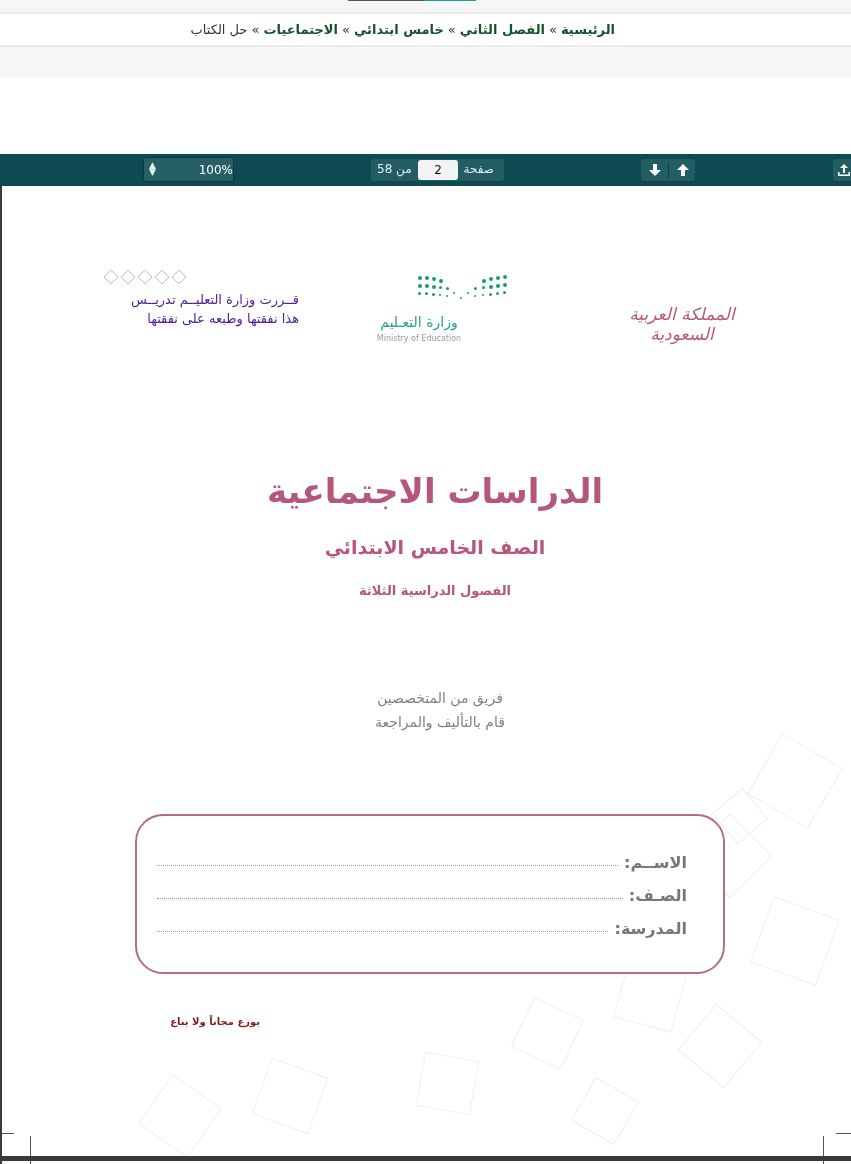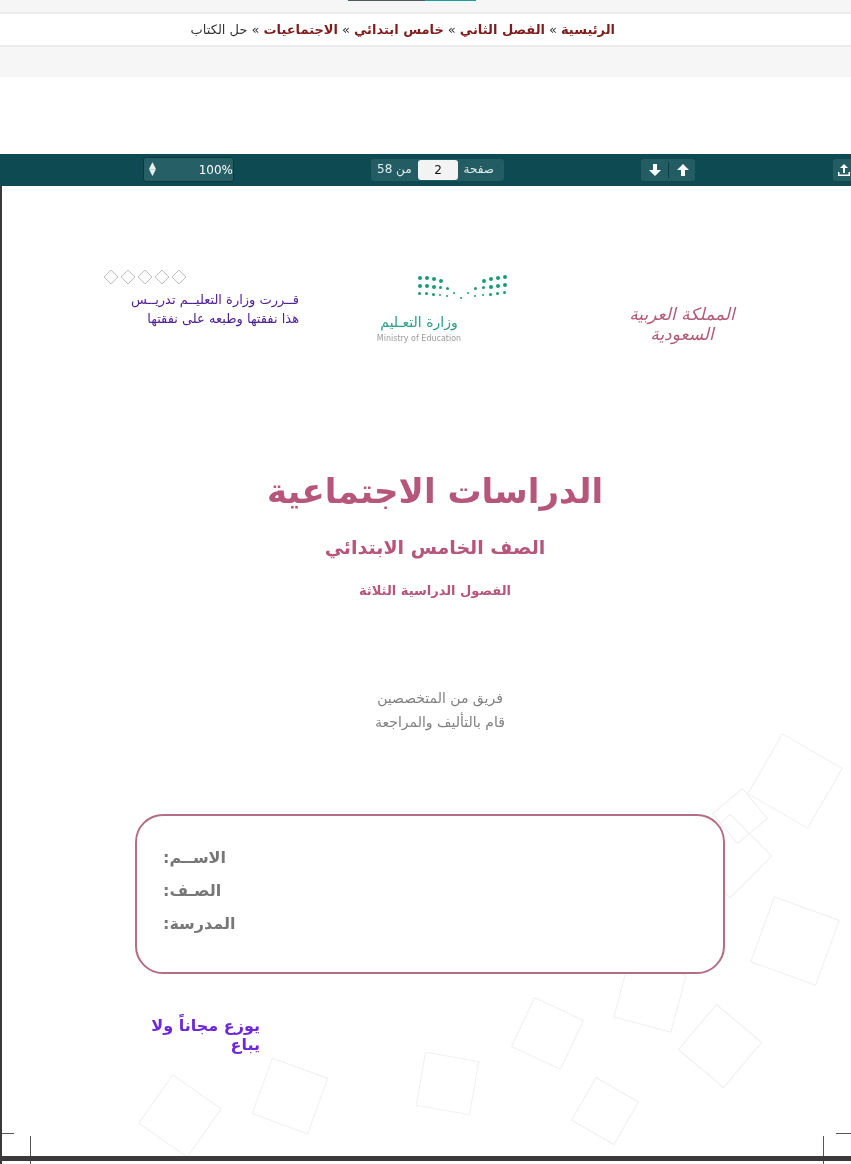--- a/index.html
+++ b/index.html
@@ -2,21 +2,21 @@
 <html><head>
 <meta charset="utf-8">
 <style>
   * { box-sizing: border-box; margin: 0; padding: 0; }
   html, body { width: 851px; height: 1164px; overflow: hidden; background: #ffffff; font-family: "DejaVu Sans", sans-serif; }
   .top-strip { position: absolute; left: 0; top: 0; width: 851px; height: 14px; background: #f6f6f6; }
   .top-strip .tab-bar { position: absolute; left: 348px; top: 0; width: 128px; height: 1px; background: linear-gradient(90deg,#4d5b60 0,#4d5b60 60%,#1a9c9a 60%,#1a9c9a 100%); }
   .sep-top { position: absolute; left: 0; top: 12px; width: 851px; height: 2px; background: #ebebeb; }
   .breadcrumb { position: absolute; left: 0; top: 14px; width: 851px; height: 31px; background: #ffffff; direction: rtl; text-align: left; padding-left: 221px; padding-top: 8px; font-size: 13px; white-space: nowrap; font-family: "DejaVu Sans", sans-serif; }
   .breadcrumb-inner { direction: rtl; display: inline-block; unicode-bidi: isolate; position: absolute; right: 236px; top: 8px; }
-  .breadcrumb a { color: #7f1d1d; text-decoration: none; font-weight: bold; }
+  .breadcrumb a { color: #14532d; text-decoration: none; font-weight: bold; }
   .breadcrumb .sepc { color: #333; padding: 0 4px; }
   .breadcrumb .current { color: #333; }
   .sep-mid { position: absolute; left: 0; top: 45px; width: 851px; height: 2px; background: #ebebeb; }
   .gray-band { position: absolute; left: 0; top: 47px; width: 851px; height: 30px; background: #f6f6f6; }
 
   .toolbar { position: absolute; left: 0; top: 154px; width: 851px; height: 32px; background: #0e4a51; }
   .tb-box { position: absolute; background: #235c62; border-radius: 3px; }
   .zoom-select { left: 143px; top: 3px; width: 91px; height: 25px; border: 1px solid #0a3a40; background: #265f65; color: #fff; font-size: 12px; }
   .zoom-select .arrows { position: absolute; left: 5px; top: 4px; font-size: 9px; line-height: 7px; color: #e8f0f0; }
   .zoom-select .val { position: absolute; right: 0; top: 5px; }
@@ -49,25 +49,25 @@
 
   .ksa-logo { position: absolute; left: 612px; top: 118px; width: 140px; text-align: center; direction: rtl; color: #b45a7a; font-size: 17px; font-family: "DejaVu Serif", serif; font-style: italic; }
 
   .title-main { position: absolute; left: 200px; top: 285px; width: 470px; text-align: center; direction: rtl; color: #b5567a; font-size: 34px; font-weight: bold; }
   .title-grade { position: absolute; left: 200px; top: 350px; width: 470px; text-align: center; direction: rtl; color: #b5567a; font-size: 19px; font-weight: bold; }
   .title-terms { position: absolute; left: 200px; top: 397px; width: 470px; text-align: center; direction: rtl; color: #b5567a; font-size: 13px; font-weight: bold; }
 
   .authors { position: absolute; left: 300px; top: 500px; width: 280px; text-align: center; direction: rtl; color: #808080; font-size: 14px; line-height: 24px; }
 
   .info-box { position: absolute; left: 135px; top: 628px; width: 590px; height: 160px; border: 2px solid #b56d87; border-radius: 28px; background: #fff; }
-  .info-row { position: absolute; right: 36px; left: 20px; height: 24px; direction: rtl; display: flex; align-items: flex-end; flex-direction: column; }
+  .info-row { position: absolute; right: 36px; left: 20px; height: 24px; direction: rtl; display: flex; align-items: flex-end; }
   .info-row .lab { color: #777; font-size: 16px; font-weight: bold; white-space: nowrap; margin-left: 6px; }
   .info-row .dots-line { flex: 1; border-bottom: 1px dotted #999; margin-bottom: 6px; }
 
-  .free-note { position: absolute; left: 120px; top: 830px; width: 140px; text-align: right; direction: rtl; color: #6d28d9; font-size: 16px; font-weight: bold; }
+  .free-note { position: absolute; left: 120px; top: 830px; width: 140px; text-align: right; direction: rtl; color: #7f1d1d; font-size: 10px; font-weight: bold; }
 </style>
 </head>
 <body>
 
 <div class="top-strip">
   <div class="tab-bar"></div>
 </div>
 <div class="sep-top"></div>
 
 <nav class="breadcrumb">

